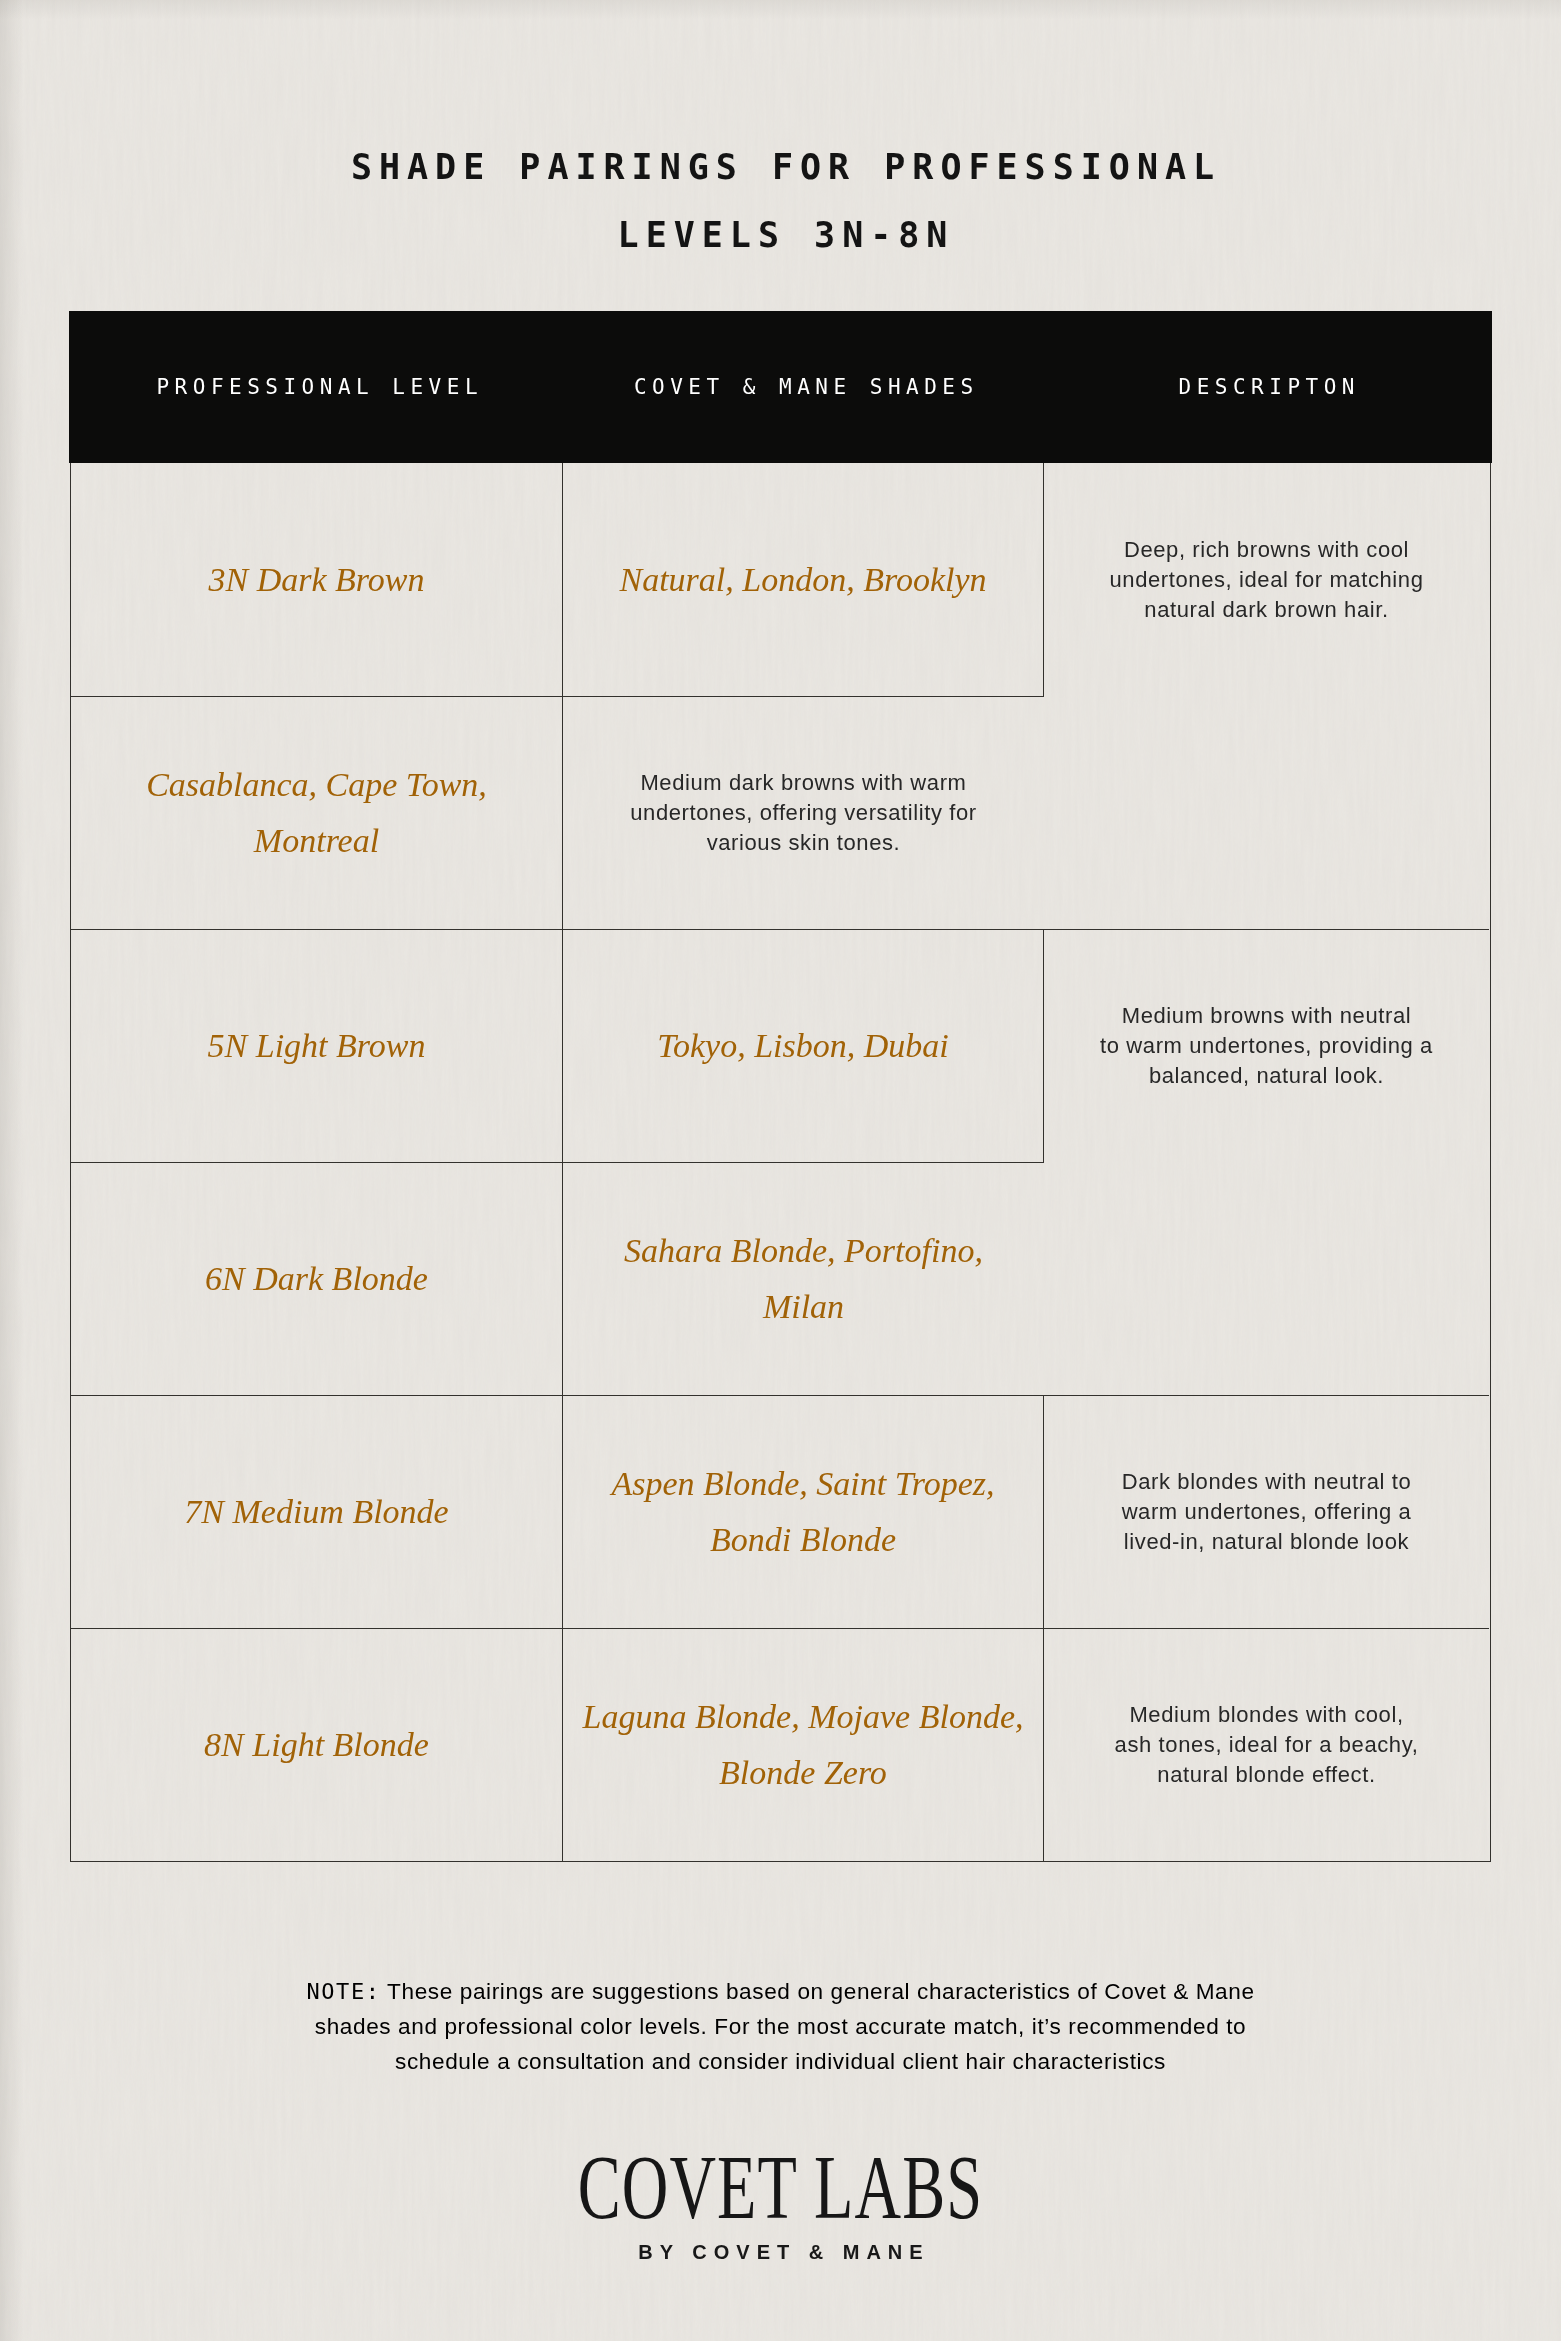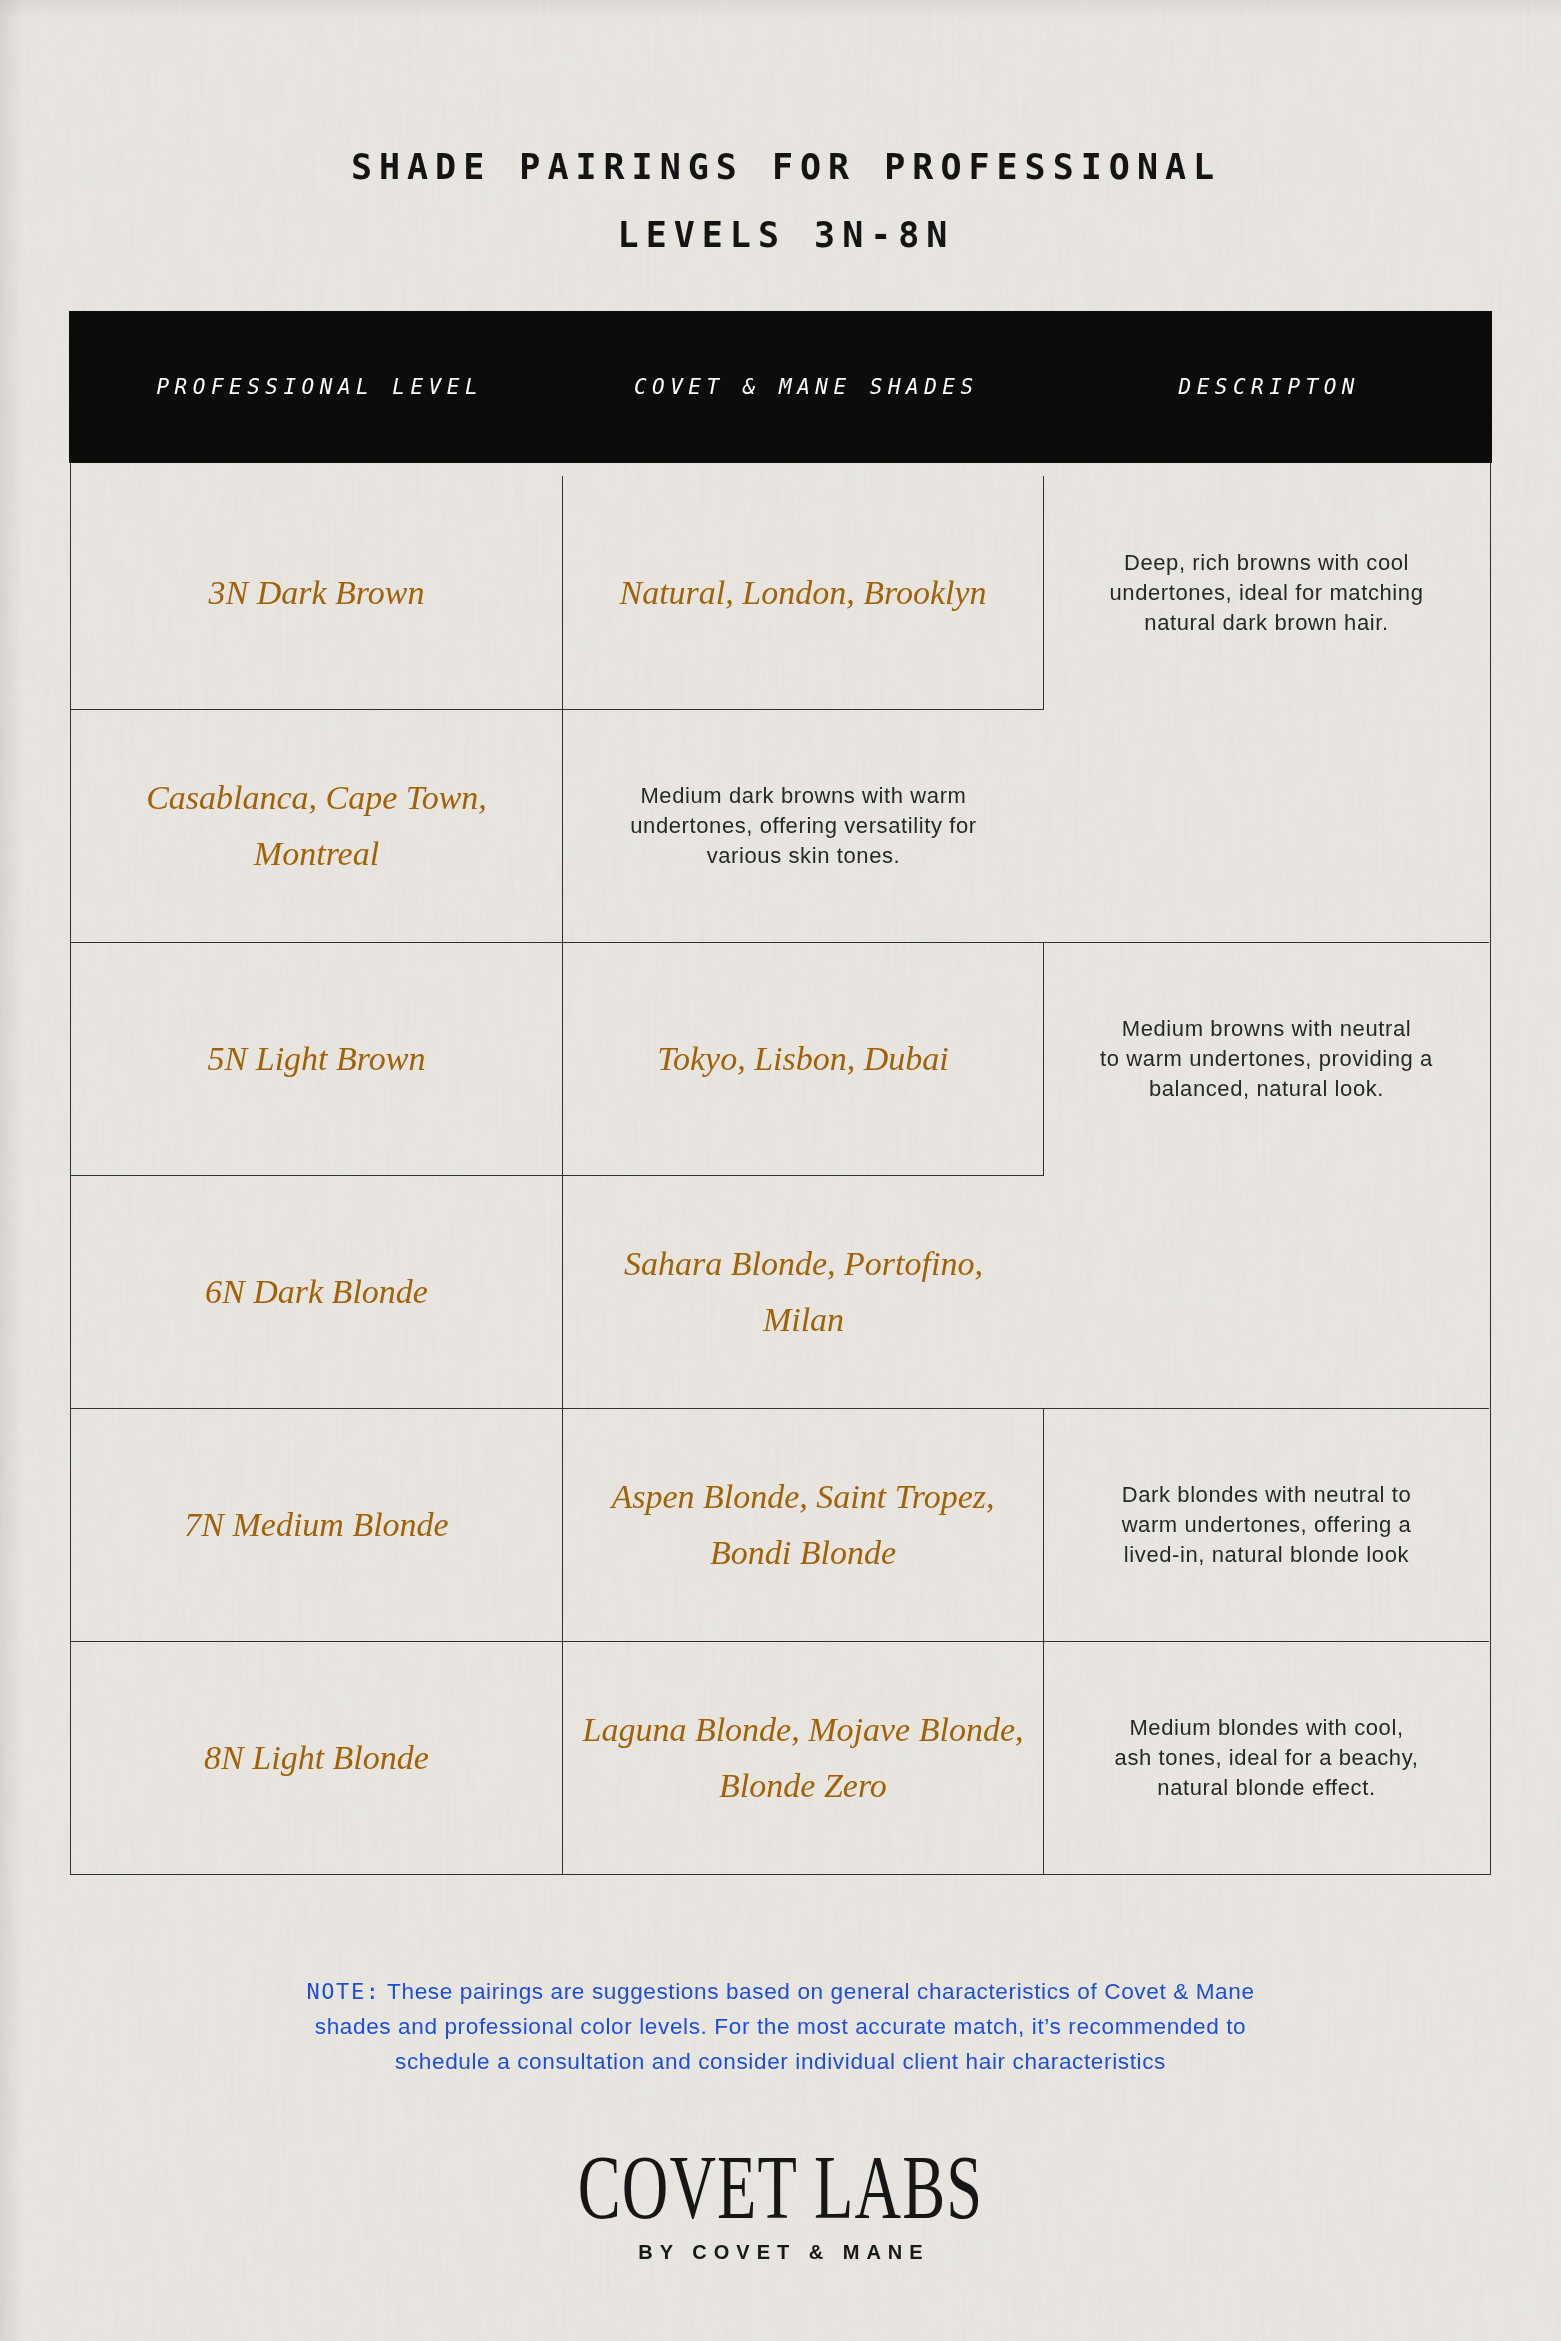--- a/index.html
+++ b/index.html
@@ -55,23 +55,22 @@
     border: 1.6px solid #33312d;
     border-top: none;
   }
   .t-row {
     display: grid;
     grid-template-columns: 492px 481px 445px;
   }
   .t-head {
     height: 152px;
     background: #0c0c0b;
-    margin: -0.8px -1.6px 13px -1.6px;
+    margin: -0.8px -1.6px 0 -1.6px;
     padding: 0 1.6px;
-    font-style: italic;
   }
   .t-head .th {
     display: flex;
     align-items: center;
     justify-content: center;
     font-family: "DejaVu Sans Mono", "Liberation Mono", monospace;
     font-size: 21px;
     letter-spacing: 5.5px;
     padding-left: 5.5px;
     color: #ffffff;
@@ -108,21 +107,21 @@
   .note {
     position: absolute;
     top: 1974px;
     left: 0;
     width: 100%;
     text-align: center;
     font-size: 22.6px;
     font-weight: 300;
     letter-spacing: 0.6px;
     line-height: 35px;
-    color: #1d4ed8;
+    color: #000000;
   }
   .note-line { display: block; }
   .note-label {
     font-family: "DejaVu Sans Mono", "Liberation Mono", monospace;
     font-size: 22px;
     letter-spacing: 1.6px;
   }
 
   
   .brand-logo {

